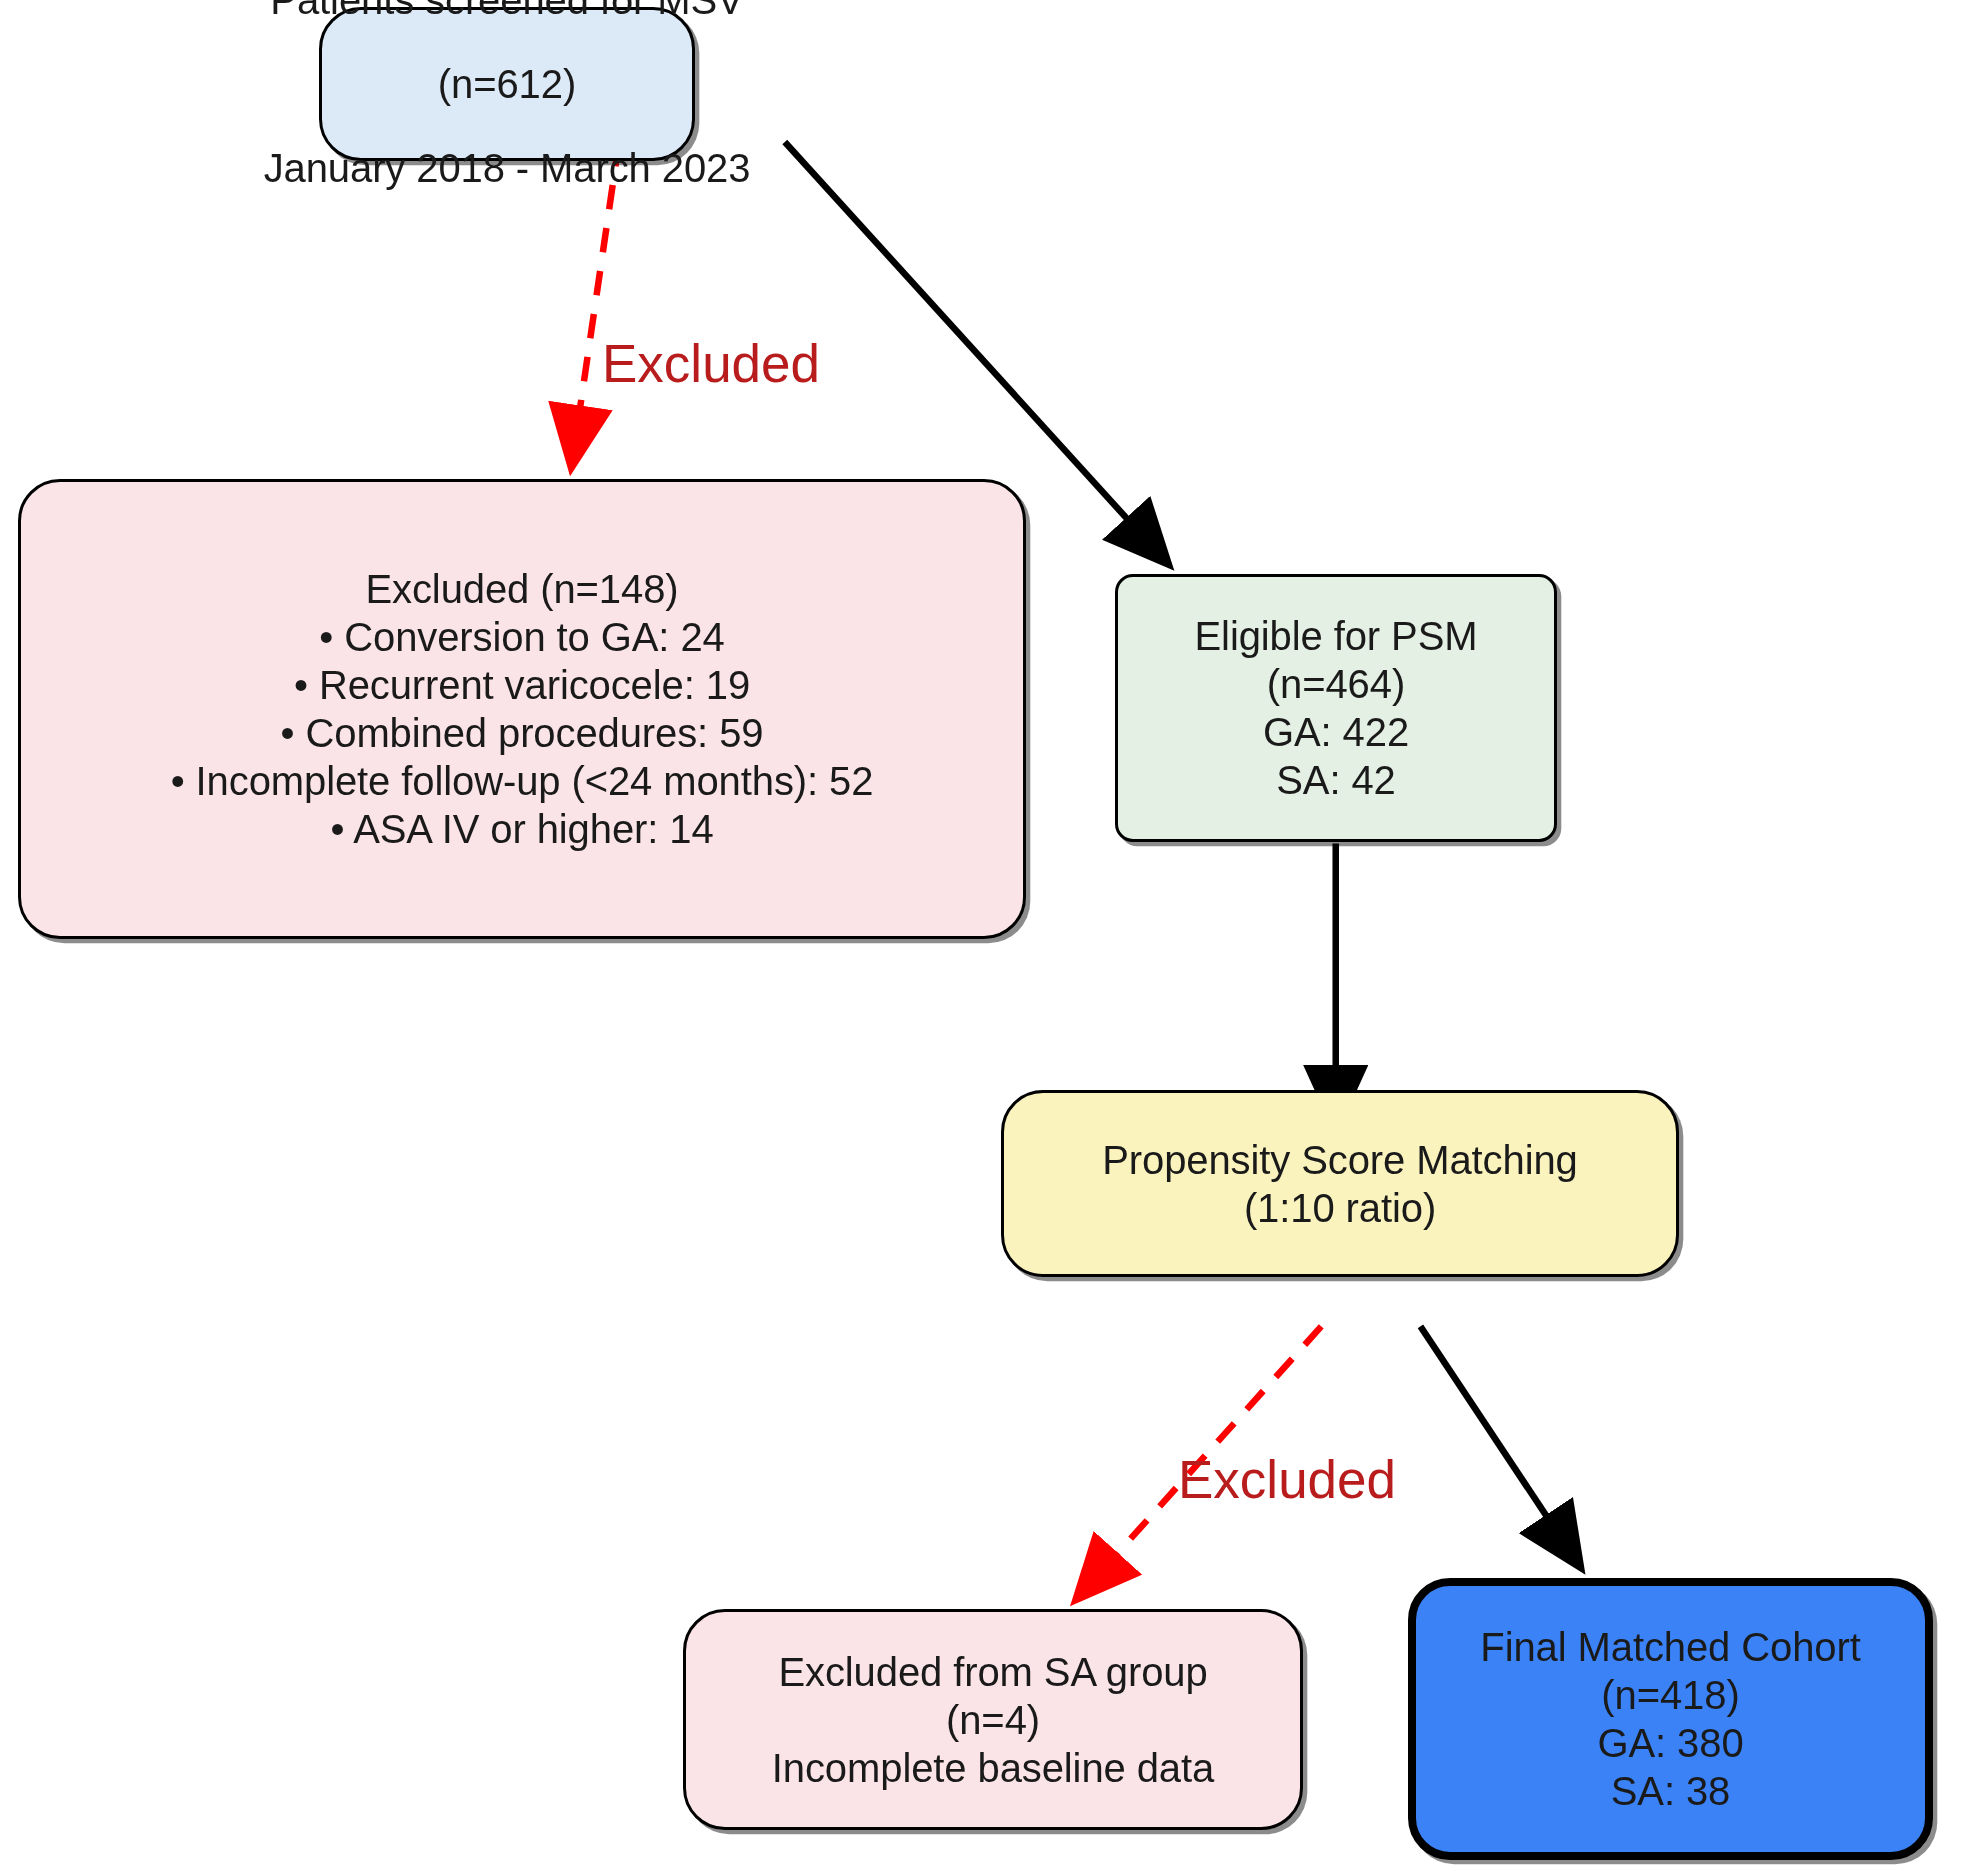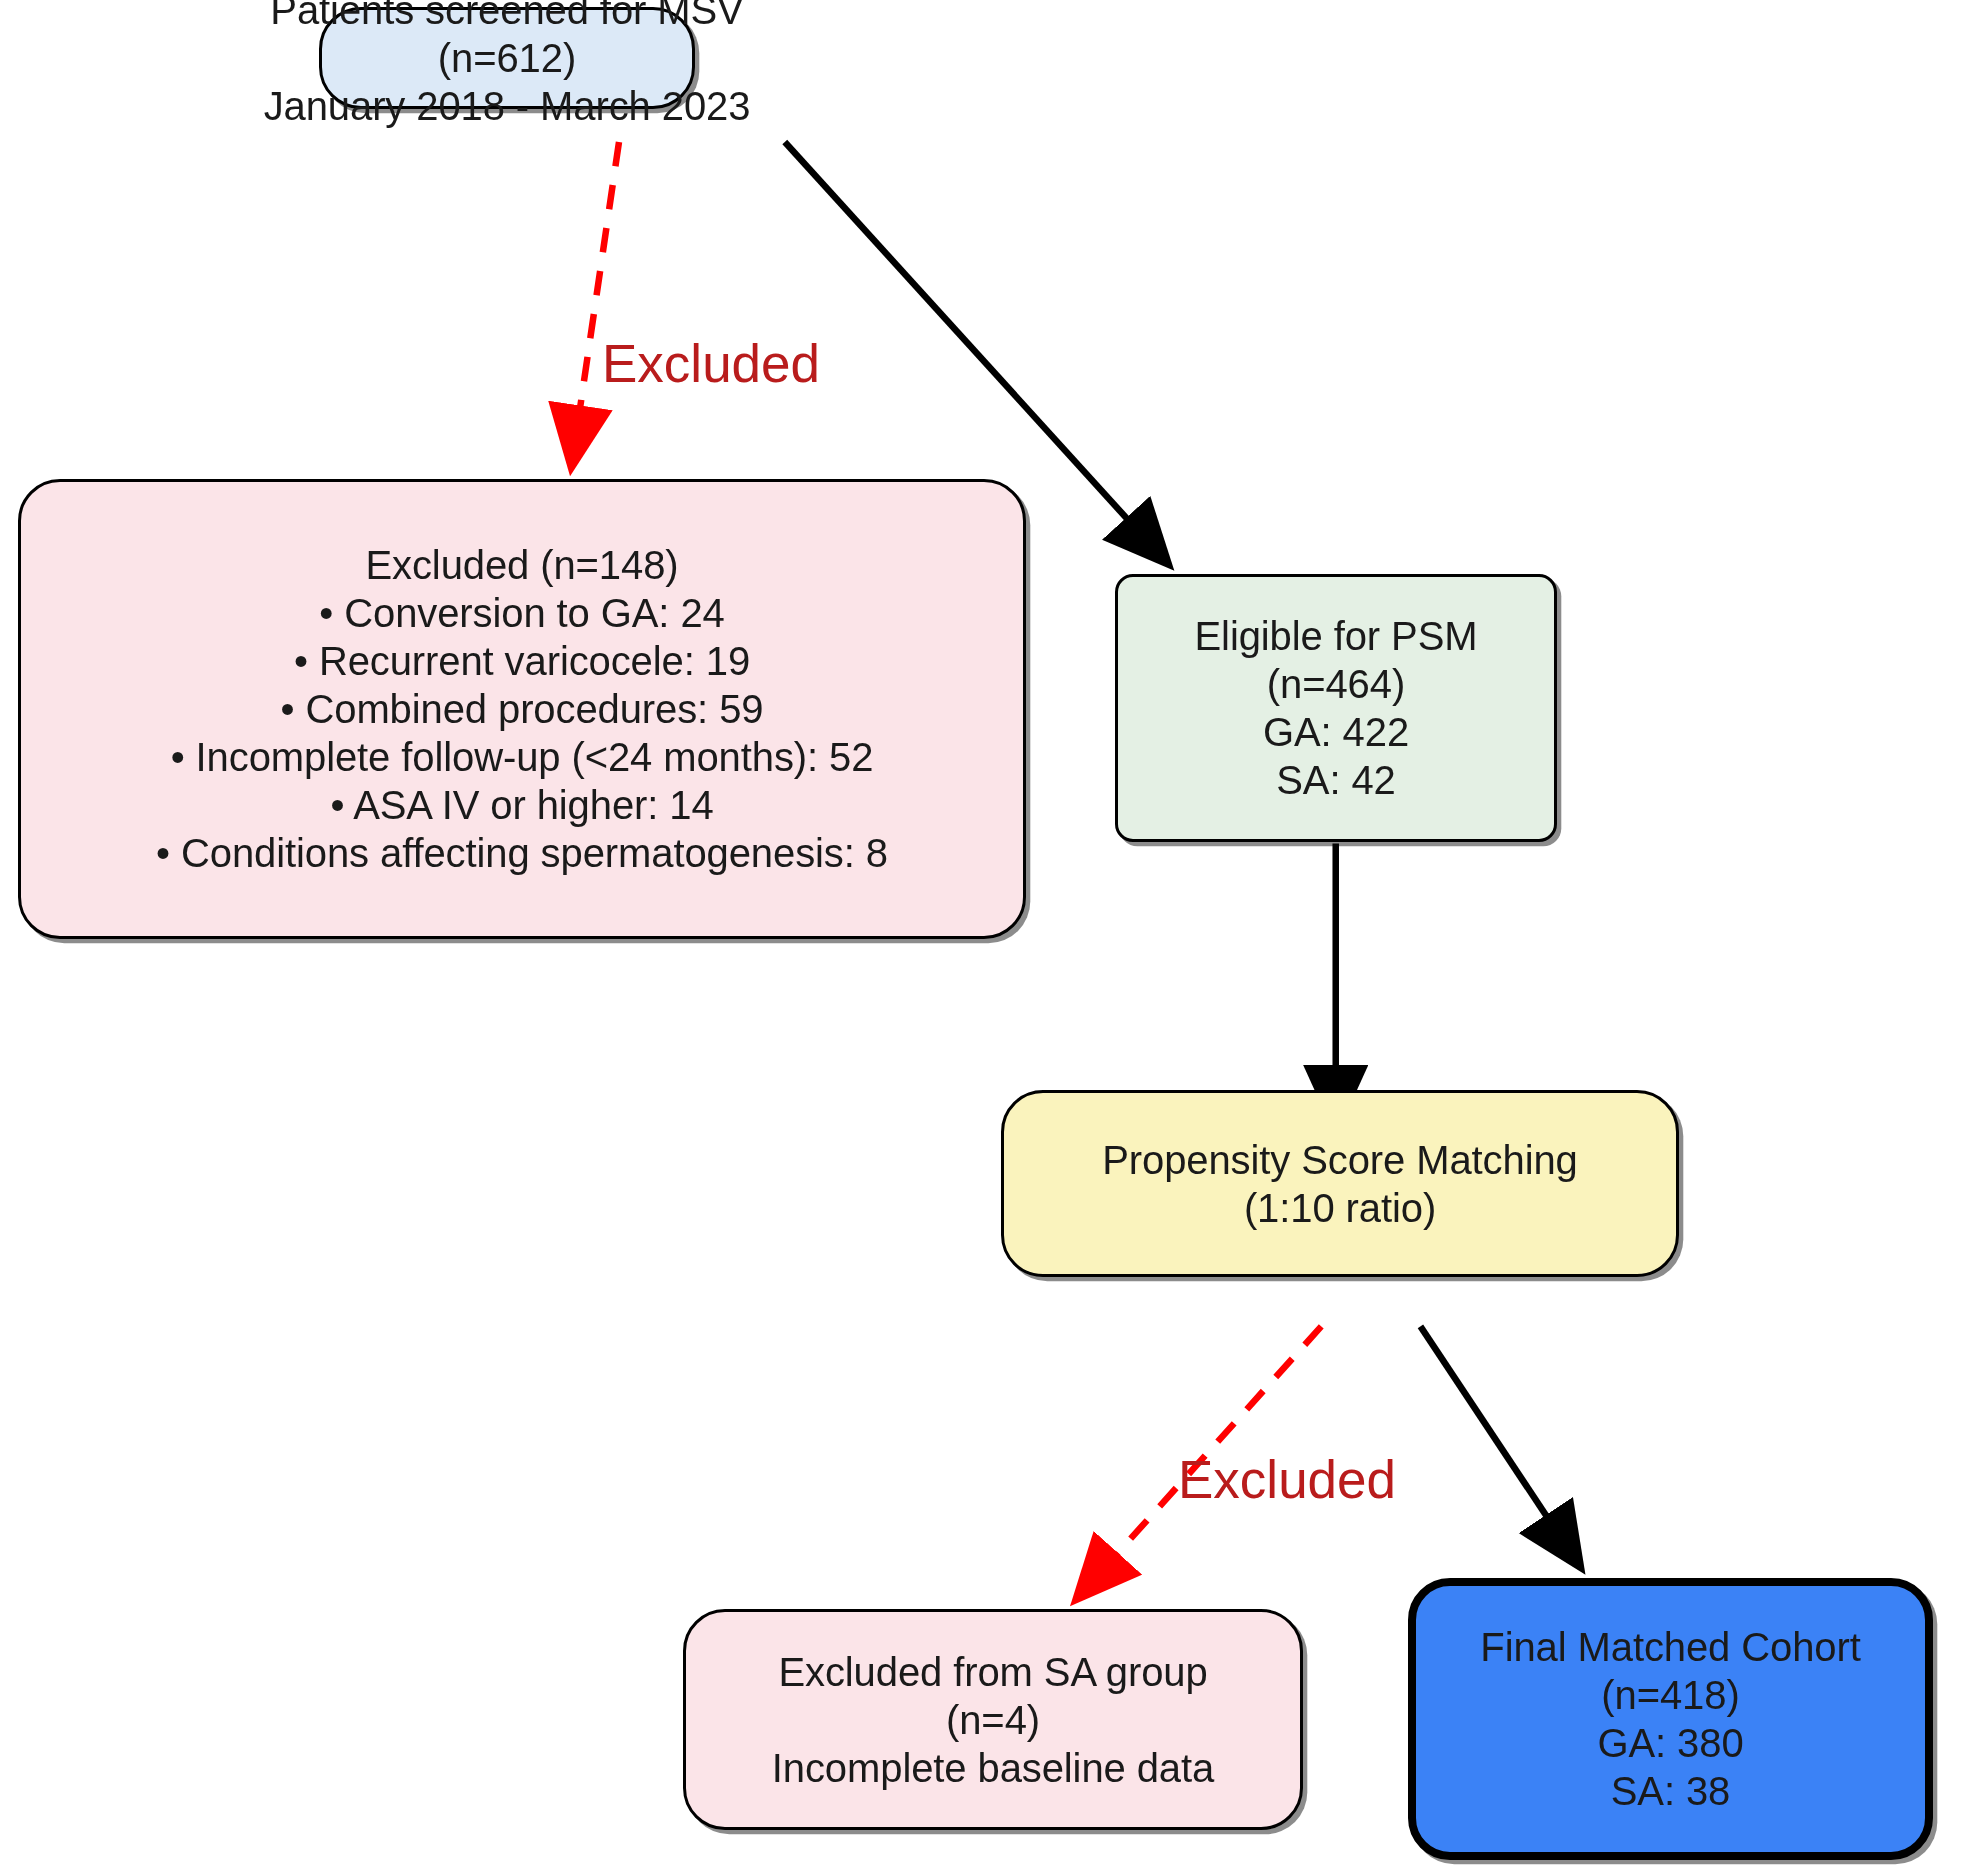--- a/index.html
+++ b/index.html
@@ -36,21 +36,21 @@
     font-size: 40px;
     line-height: 1.20;
     letter-spacing: -0.1px;
     box-shadow: 4.3px 4.3px 0 rgba(0,0,0,0.45);
     z-index: 2;
   }
   .node .line { display: block; white-space: nowrap; }
   .node.thick { border-width: 8px; }
 
   
-  #node-screened  { left: 319px;  top: 7.2px;   width: 376px;  height: 102px; }
+  #node-screened  { left: 319px;  top: 7.2px;   width: 376px;  height: 154px; gap: 36px; }
   #node-excluded  { left: 18px;   top: 479px;  width: 1008px; height: 460px; }
   #node-eligible  { left: 1115px; top: 574px;  width: 442px;  height: 268px; }
   #node-psm       { left: 1001px; top: 1090px; width: 678px;  height: 187px; }
   #node-excl-sa   { left: 683px;  top: 1609px; width: 620px;  height: 221px; }
   #node-final     { left: 1408px; top: 1578px; width: 525px;  height: 282px; }
 
   .edge-label {
     position: absolute;
     font-family: "Liberation Sans", "DejaVu Sans", sans-serif;
     font-size: 53px;
@@ -93,21 +93,20 @@
     <span class="line">January 2018 - March 2023</span>
   </div>
 
   <div class="node" id="node-excluded" style="background:#fbe4e8;">
     <span class="line">Excluded (n=148)</span>
     <span class="line">• Conversion to GA: 24</span>
     <span class="line">• Recurrent varicocele: 19</span>
     <span class="line">• Combined procedures: 59</span>
     <span class="line">• Incomplete follow-up (&lt;24 months): 52</span>
     <span class="line">• ASA IV or higher: 14</span>
-    <span class="line">• Conditions affecting spermatogenesis: 8</span>
   </div>
 
   <div class="node" id="node-eligible" style="background:#e4f0e4;border-radius:18px;">
     <span class="line">Eligible for PSM</span>
     <span class="line">(n=464)</span>
     <span class="line">GA: 422</span>
     <span class="line">SA: 42</span>
   </div>
 
   <div class="node" id="node-psm" style="background:#faf3bd;">

